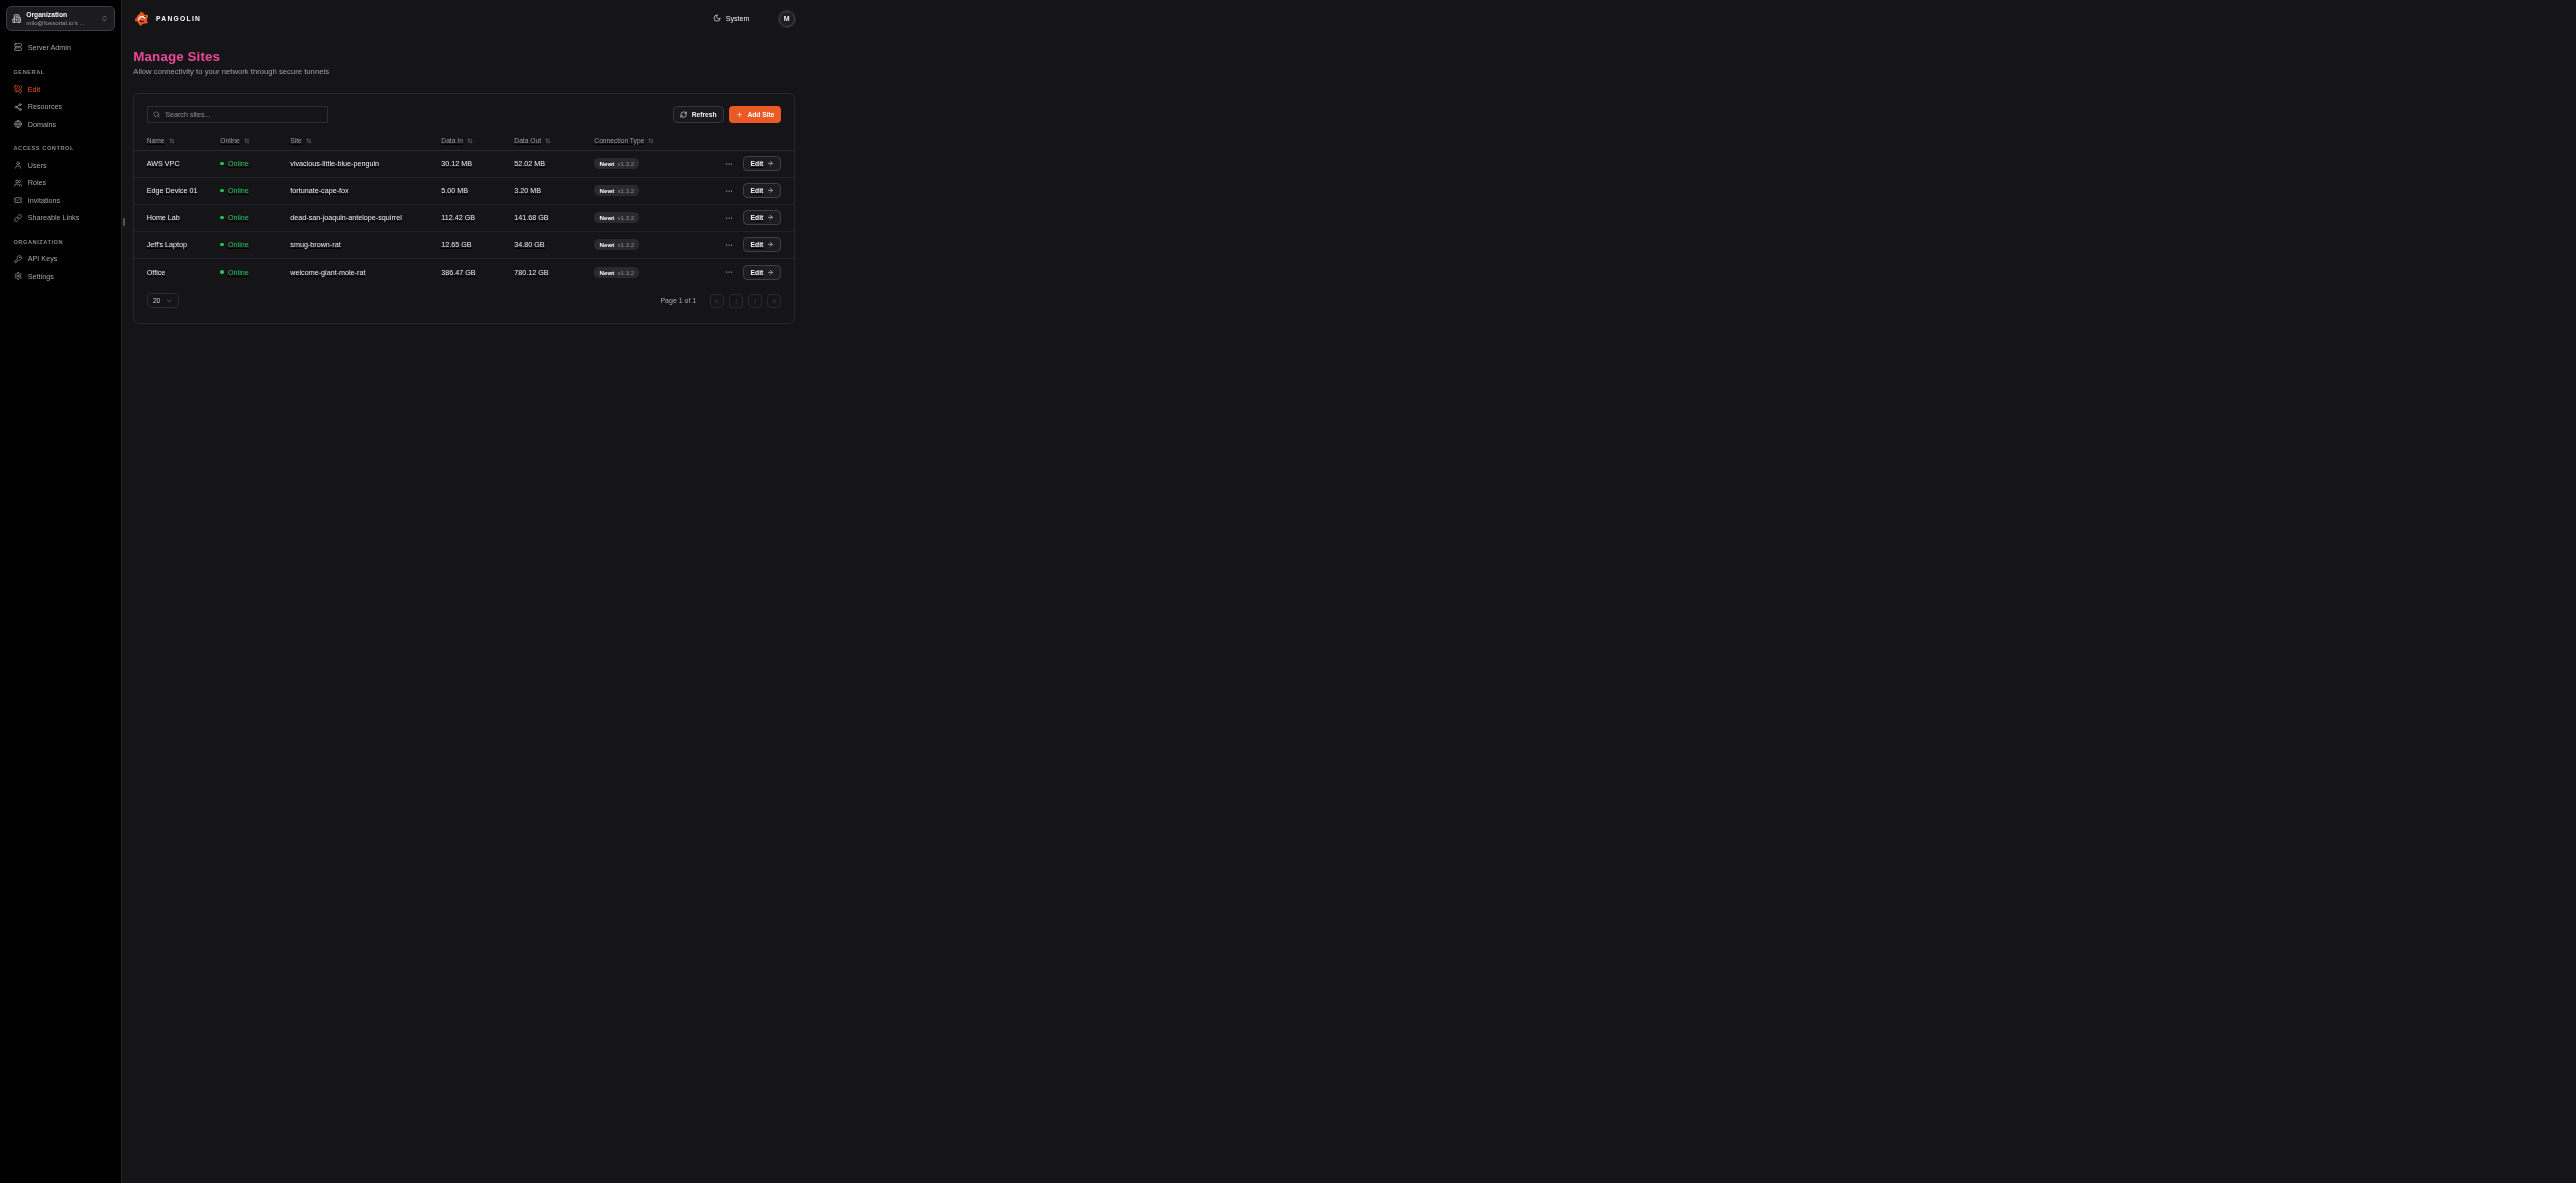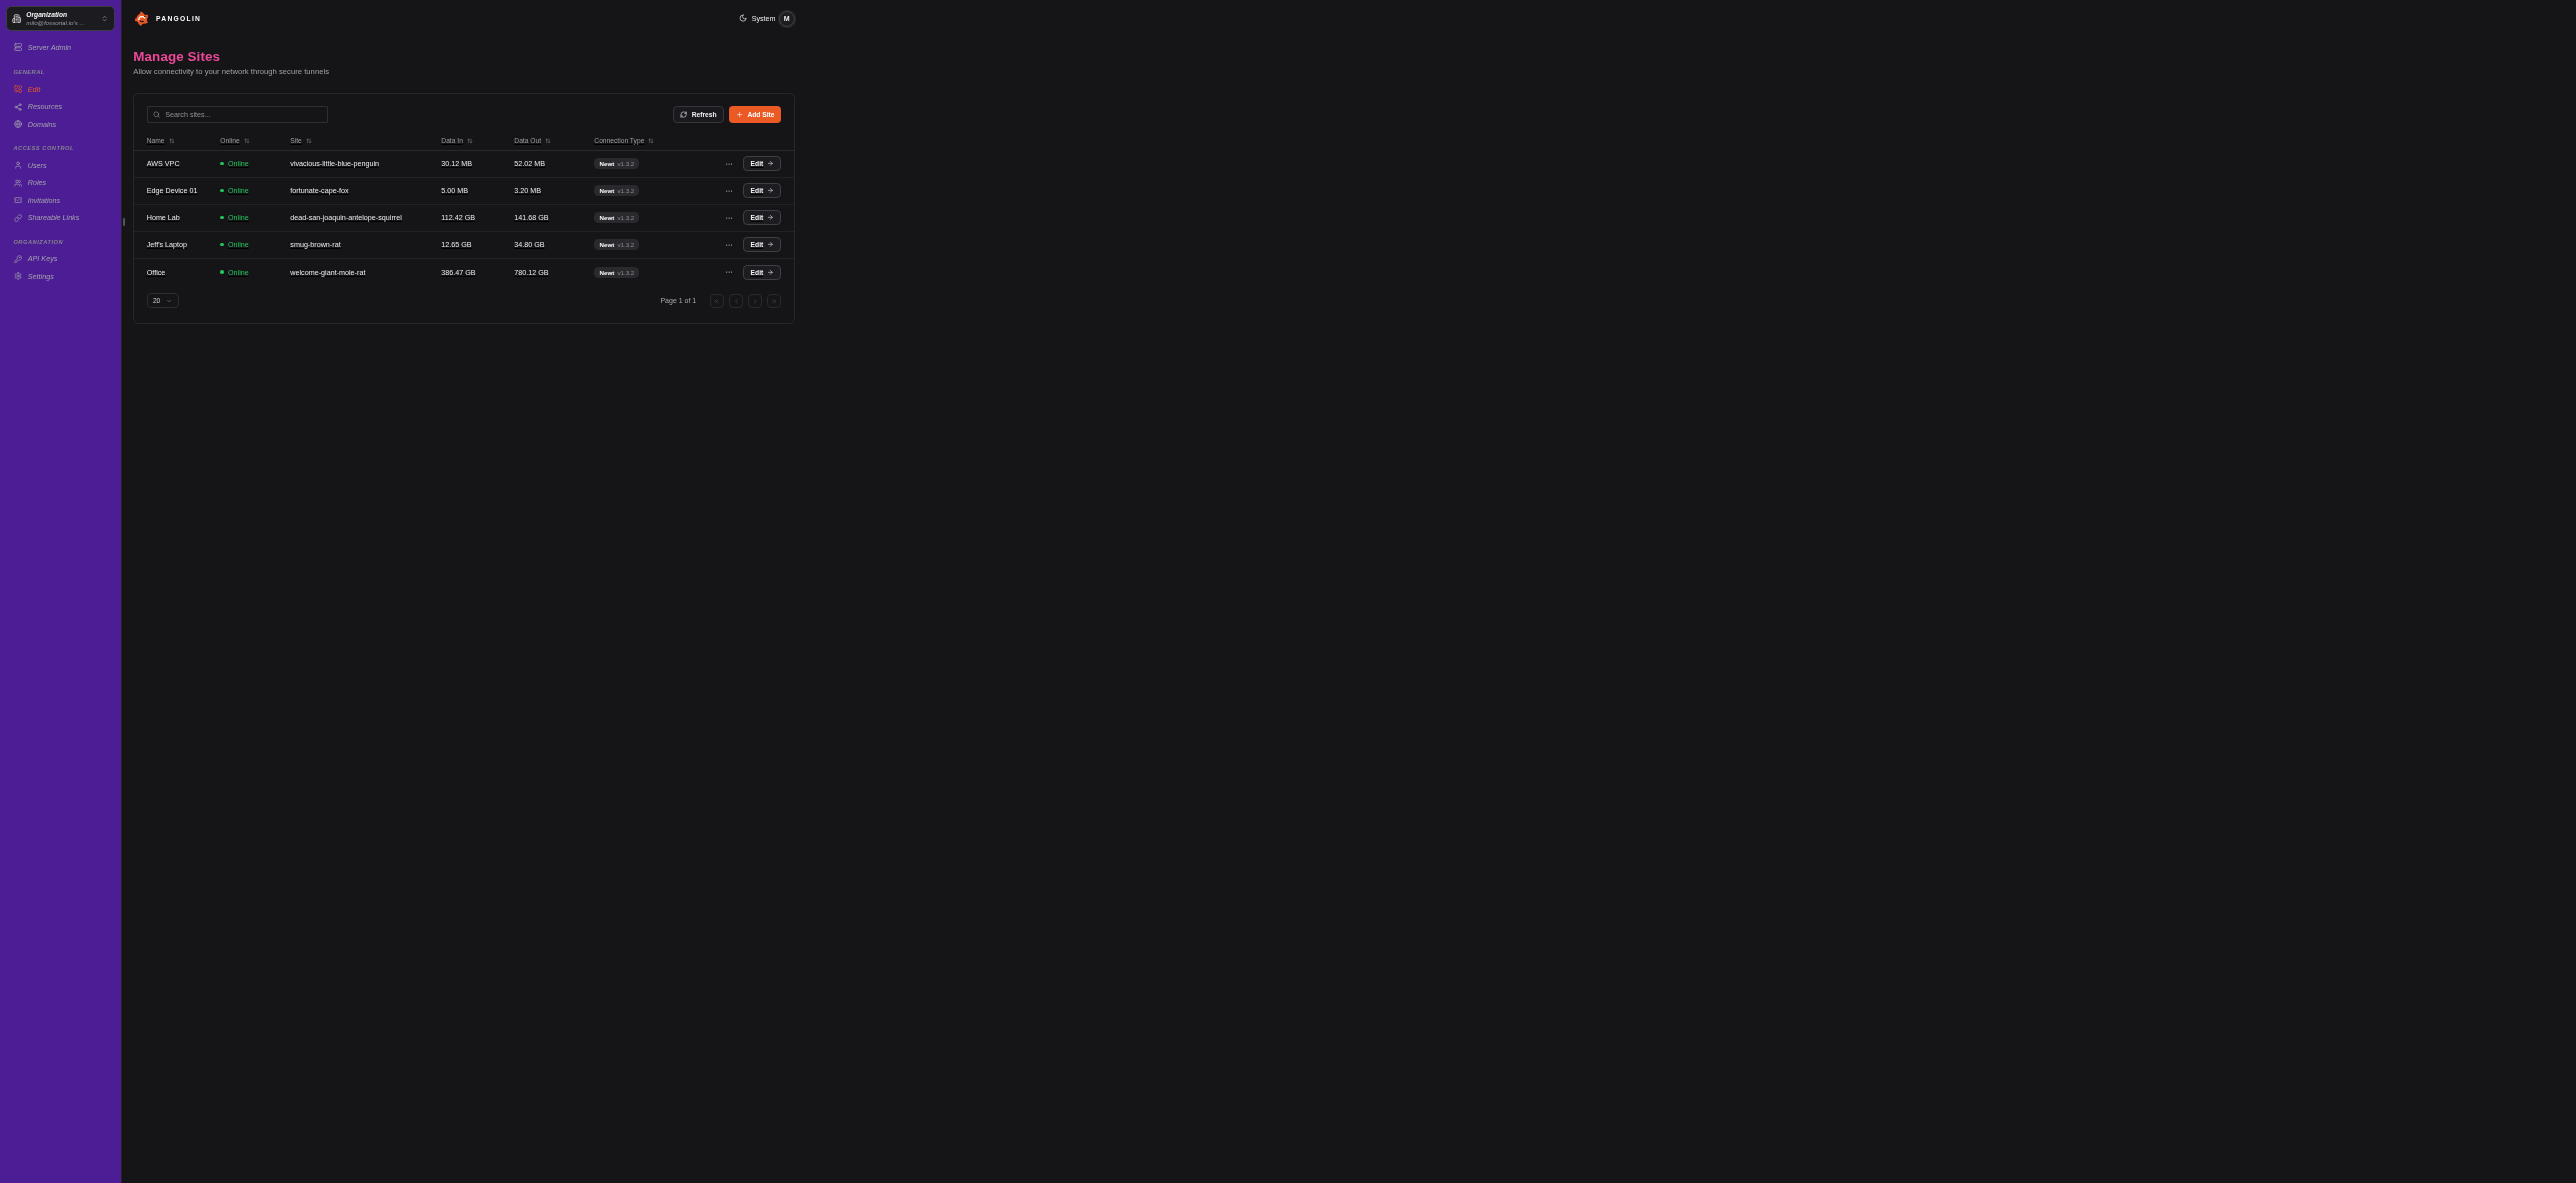--- a/index.html
+++ b/index.html
@@ -1,21 +1,21 @@
 <!DOCTYPE html>
 <html style="font-size:8.2px"><head>
 <meta charset="utf-8">
 <style>
   * { margin:0; padding:0; box-sizing:border-box; }
   html,body { width:808px; height:366px; background:#151517; font-family:"Liberation Sans",sans-serif; overflow:hidden; }
   svg { display:block; }
   .ico { stroke:currentColor; fill:none; stroke-width:2; stroke-linecap:round; stroke-linejoin:round; }
 
   
-  .sidebar { position:fixed; left:0; top:0; bottom:0; width:122px; border-right:0.5px solid #242428; background:#4c1d95;font-style:italic; }
+  .sidebar { position:fixed; left:0; top:0; bottom:0; width:122px; border-right:0.5px solid #242428; background:#000000; }
   .org-box { margin:6.2px; height:25px; border:0.5px solid #3d3d44; background:#1c1c20; border-radius:5.2px;
              display:flex; align-items:center; padding:0 5.2px; gap:4.6px; cursor:pointer; }
   .org-box .org-texts { flex:1; min-width:0; }
   .org-label { font-size:6.7px; font-weight:700; color:#f5f5f6; line-height:8.2px; }
   .org-value { font-size:6.2px; color:#9b9ba3; line-height:7.7px; white-space:nowrap; overflow:hidden; }
   .org-box .bldg { color:#e8e8ea; }
   .org-box .updown { color:#a2a2aa; }
 
   .nav { margin-top:7.2px; }
   .nav-item { display:flex; align-items:center; gap:5.2px; height:17.5px; padding-left:14.4px; font-size:7.2px;
@@ -25,21 +25,21 @@
   .section-label { padding-left:13.4px; font-size:5.7px; font-weight:700; letter-spacing:.09em; color:#86868e; }
   .sec-general { margin-top:13.4px; margin-bottom:5.2px; }
   .sec-other { margin-top:12.4px; margin-bottom:5.2px; }
   .scroll-thumb { position:fixed; left:123px; top:218px; width:1.5px; height:8.2px; background:#54545c; border-radius:1px; }
 
   
   .main { margin-left:122px; height:100%; padding:0 13.4px 0 11.3px; }
   .topbar { display:flex; align-items:center; justify-content:space-between; padding-top:9.8px; }
   .brand { display:flex; align-items:center; gap:5.2px; }
   .brand-name { font-size:6.7px; font-weight:700; letter-spacing:1.3px; color:#ffffff; }
-  .top-right { display:flex; align-items:center; gap:3px; }
+  .top-right { display:flex; align-items:center; gap:29px; }
   .theme-toggle { display:flex; align-items:center; gap:4.1px; color:#ededf0; font-size:7.2px; cursor:pointer; }
   .theme-toggle .moon { color:#ededf0; }
   .avatar { width:16px; height:16px; border-radius:50%; background:#1e1e22; border:0.5px solid #43434b;
             box-shadow:0 0 0 1.5px rgba(255,255,255,.05); display:flex; align-items:center; justify-content:center;
             color:#ececef; font-size:7px; font-weight:700; cursor:pointer; }
 
   .page-title { margin-top:21.6px; font-size:13.4px; font-weight:700; color:#ec4899; letter-spacing:0.1px; }
   .page-subtitle { margin-top:3.6px; font-size:7.7px; color:#9da0a8; }
 
   

